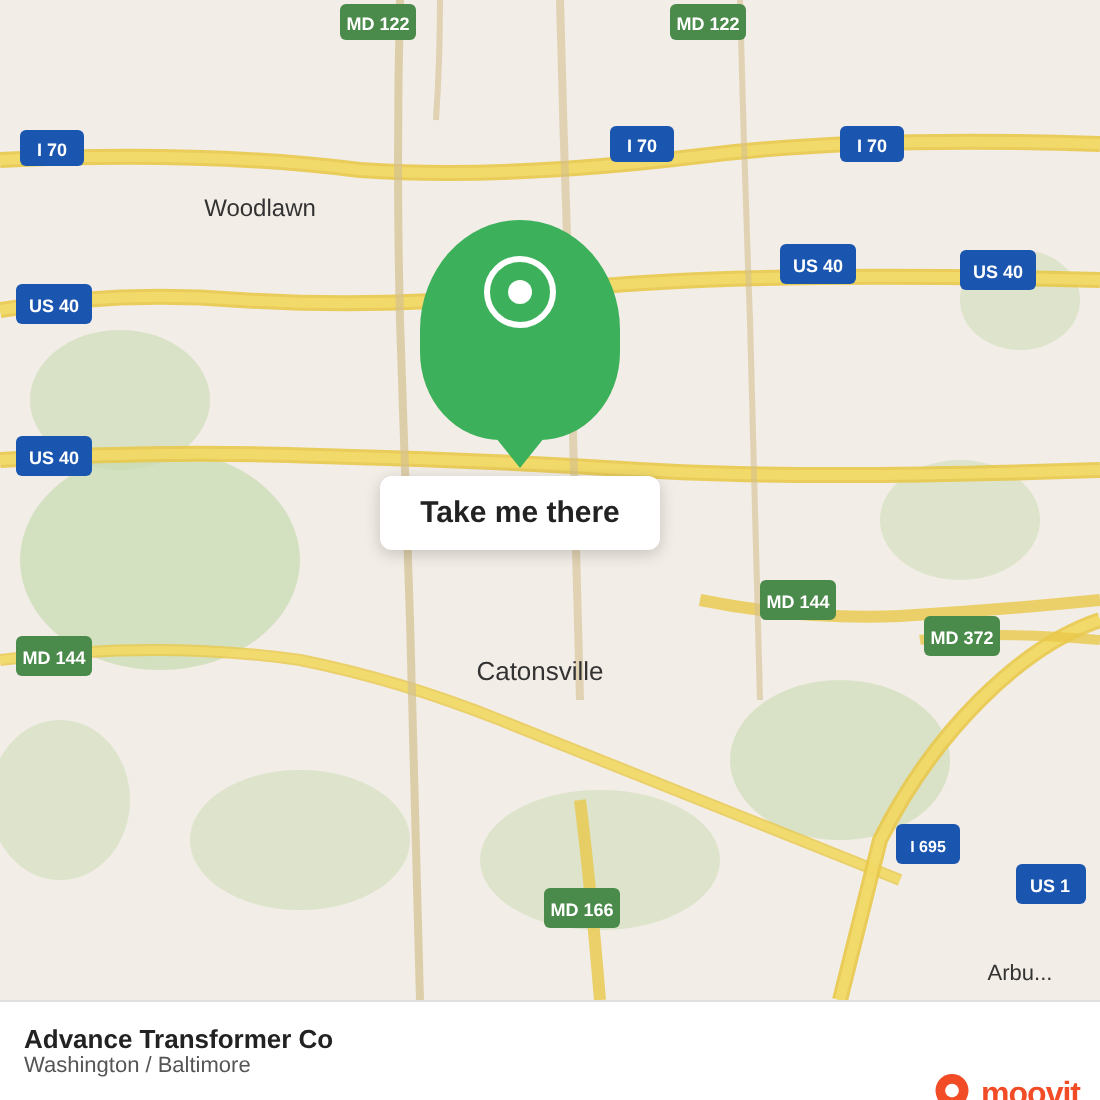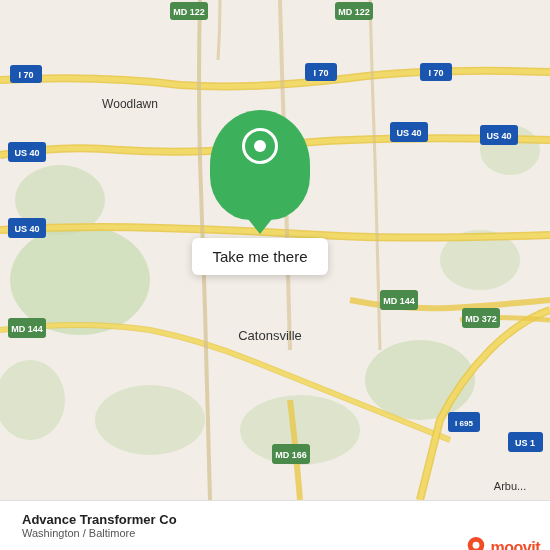--- a/index.html
+++ b/index.html
@@ -84,37 +84,37 @@
       background: white;
     }
 
     .take-me-there-btn {
       margin-top: 18px;
       background: white;
       border: none;
       border-radius: 6px;
       padding: 10px 20px;
       font-size: 15px;
-      font-weight: 400;
+      font-weight: 700;
       color: #222;
       cursor: pointer;
       box-shadow: 0 2px 8px rgba(0,0,0,0.18);
       white-space: nowrap;
     }
 
     
     .bottom-bar {
       width: 550px;
       height: 50px;
       background: white;
       border-top: 1px solid #e0e0e0;
       display: flex;
       align-items: center;
       justify-content: space-between;
-      padding: 0 10px 0 22px;
+      padding: 0 10px 0 12px;
       position: relative;
     }
 
     .bottom-bar-left {
       display: flex;
       flex-direction: column;
     }
 
     .business-name {
       font-size: 13px;

